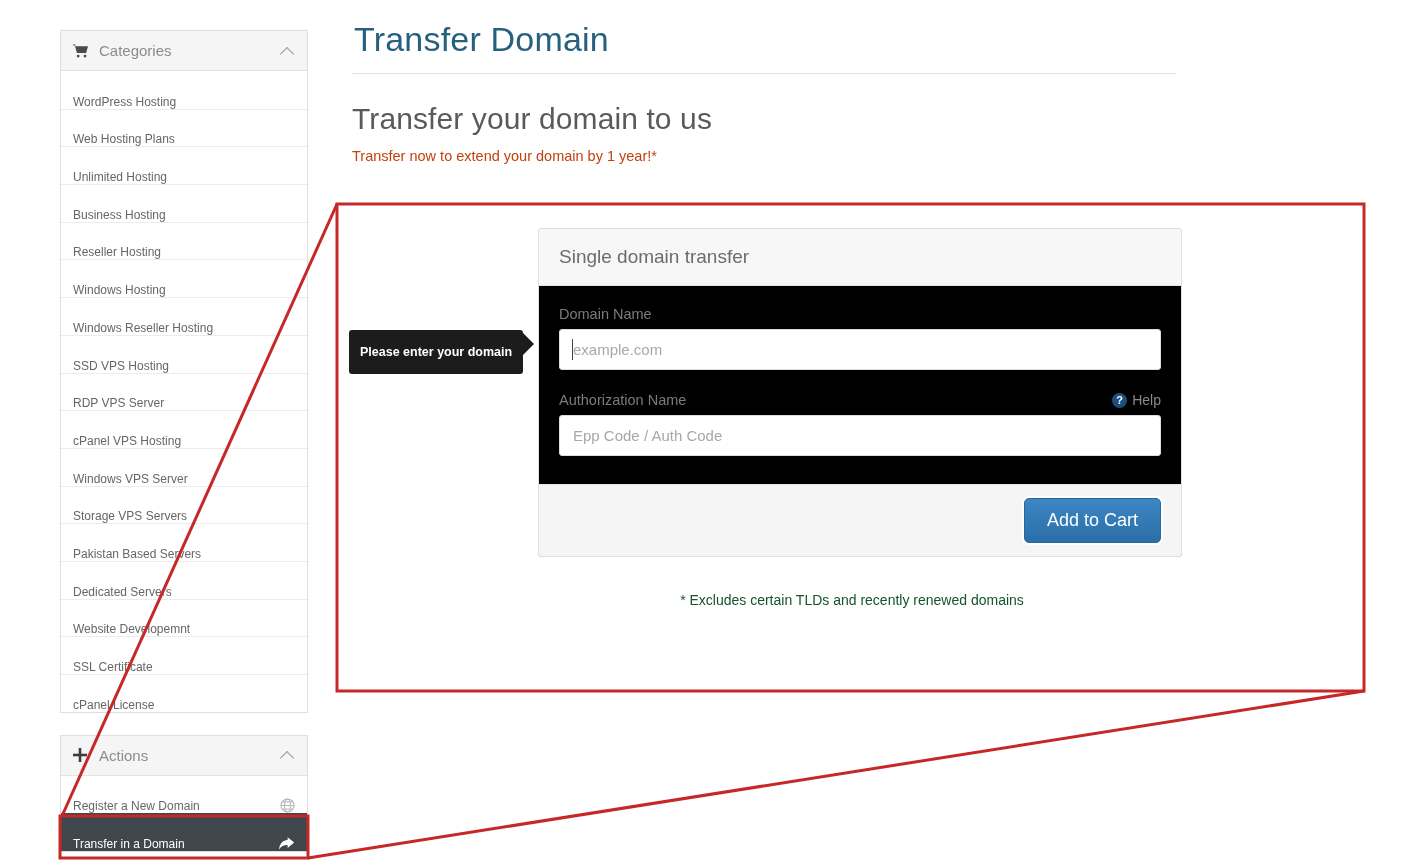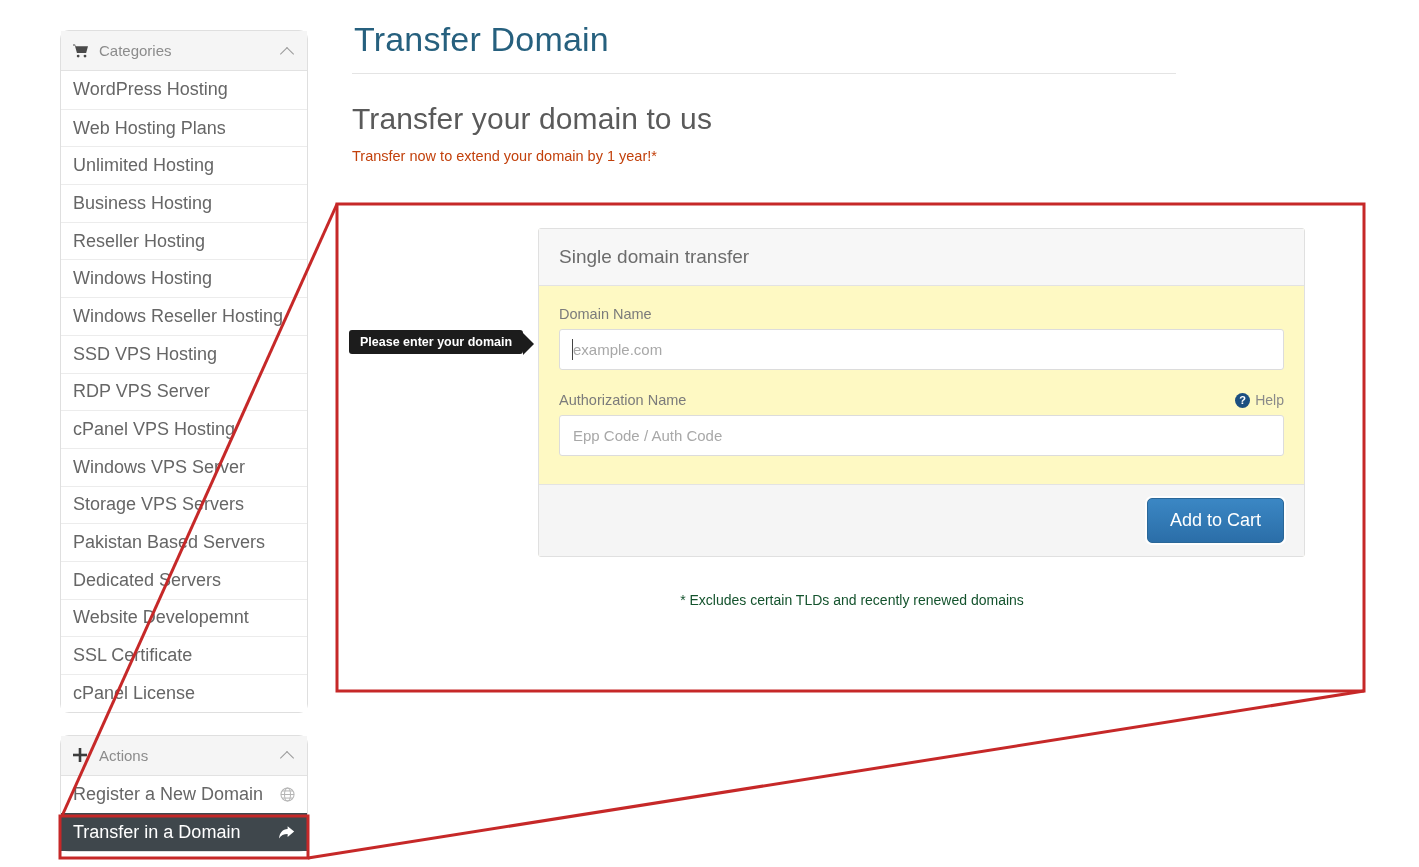--- a/index.html
+++ b/index.html
@@ -19,21 +19,21 @@
 
   
   #sidebar {
     position: absolute;
     left: 60px; top: 30px;
     width: 248px;
   }
   .panel {
     background: #ffffff;
     border: 1px solid #dfdfdf;
-    border-radius: 9px;
+    border-radius: 0;
     margin-bottom: 22px;
   }
   .panel-head {
     display: flex;
     align-items: center;
     height: 40px;
     padding: 0 12px;
     background: #f5f5f5;
     border-bottom: 1px solid #e2e2e2;
     color: #8a8a8a;
@@ -56,25 +56,25 @@
     content: "";
     position: absolute;
     left: 1px; top: 5px;
     width: 9px; height: 9px;
     border-left: 1.6px solid #9a9a9a;
     border-top: 1.6px solid #9a9a9a;
     transform: rotate(45deg);
   }
   .nav-item {
     display: flex;
-    align-items: center;
+    align-items: flex-end;
     height: 37.7px;
     padding: 0 12px;
     border-top: 1px solid #ececec;
-    font-size: 18px;
+    font-size: 12px;
     color: #666666;
     background: #ffffff;
     cursor: pointer;
   }
   .nav-item:first-child { border-top: none; }
   .nav-item .nav-label { flex: 1; }
   .nav-item .nav-icon {
     color: #b5b5b5;
     display: inline-flex;
     align-items: center;
@@ -117,22 +117,22 @@
   #hero-sub {
     font-size: 14.5px;
     color: #c2410c;
     margin: 0 0 32px 0;
   }
 
   
   #card {
     position: absolute;
     left: 538px; top: 228px;
-    width: 767px;
-    background: #fef9c3;
+    width: 644px;
+    background: #000000;
     border: 1px solid #e0e0e0;
     border-radius: 3px;
   }
   #card-head {
     padding: 17px 20px;
     background: #f7f7f7;
     border-bottom: 1px solid #e3e3e3;
     font-size: 19px;
     color: #6c6c6c;
     font-weight: normal;
@@ -214,21 +214,21 @@
     width: 1032px;
     text-align: center;
     font-size: 14px;
     color: #14532d;
   }
 
   
   #tooltip {
     position: absolute;
     left: 349px; top: 330px;
-    height: 24px;
+    height: 44px;
     display: flex;
     align-items: center;
     background: #1c1c1c;
     color: #ffffff;
     font-size: 12.5px;
     font-weight: bold;
     padding: 0 11px;
     border-radius: 3px;
     white-space: nowrap;
     z-index: 30;

